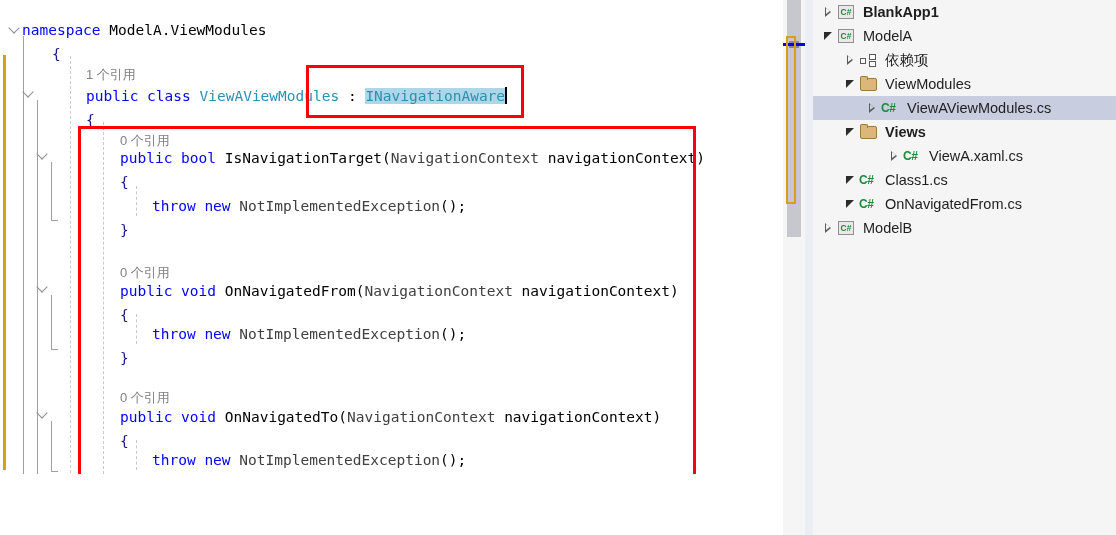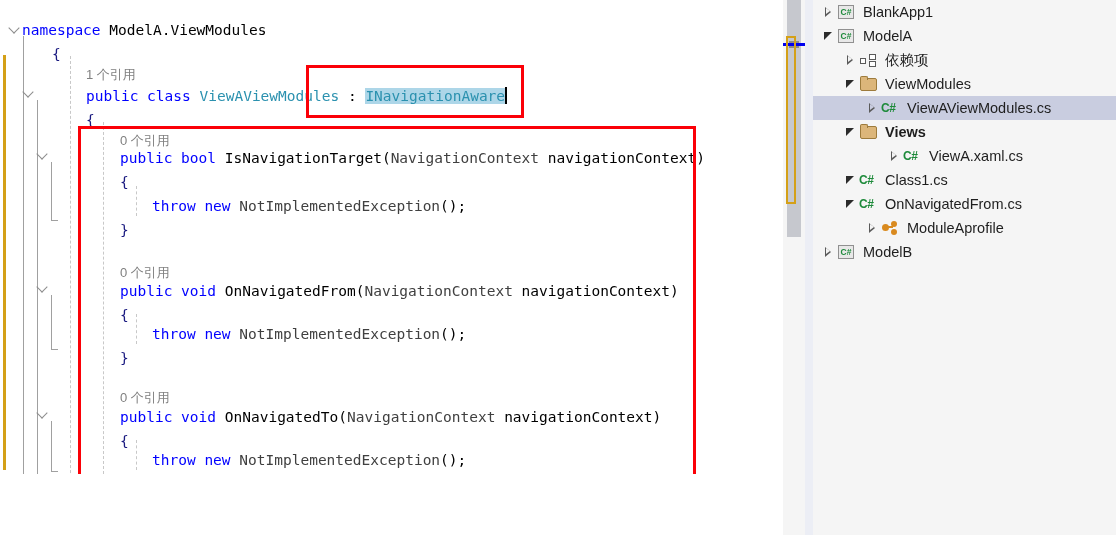--- a/index.html
+++ b/index.html
@@ -251,21 +251,21 @@
     border-bottom: 8px solid transparent;
   }
 
   .icon-slot {
     width: 22px;
     height: 24px;
     flex: none;
     position: relative;
   }
   .lbl { padding-left: 4px; }
-  .lbl.bold { font-weight: normal; }
+  .lbl.bold { font-weight: bold; }
 
   
   .ico-project {
     position: absolute;
     left: 1px; top: 5px;
     width: 16px; height: 14px;
     border: 1.4px solid #909090;
     background: #e8e8e8;
     box-sizing: border-box;
     font-size: 8.5px;
@@ -489,32 +489,20 @@
           </span>
           <span class="lbl">Class1.cs</span>
         </div>
         <div class="tree-row" style="padding-left: 30px;">
           <span class="expander expanded"></span>
           <span class="icon-slot">
             <span class="ico-cs">C#</span>
           </span>
           <span class="lbl">OnNavigatedFrom.cs</span>
         </div>
-        <div class="tree-row" style="padding-left: 52px;">
-          <span class="expander collapsed"></span>
-          <span class="icon-slot">
-            <span class="ico-class">
-              <i></i>
-              <i></i>
-              <i></i>
-              <i></i>
-            </span>
-          </span>
-          <span class="lbl">ModuleAprofile</span>
-        </div>
         <div class="tree-row" style="padding-left: 8px;">
           <span class="expander collapsed"></span>
           <span class="icon-slot">
             <span class="ico-project">C#</span>
           </span>
           <span class="lbl">ModelB</span>
         </div>
       </div>
   </div>
 

